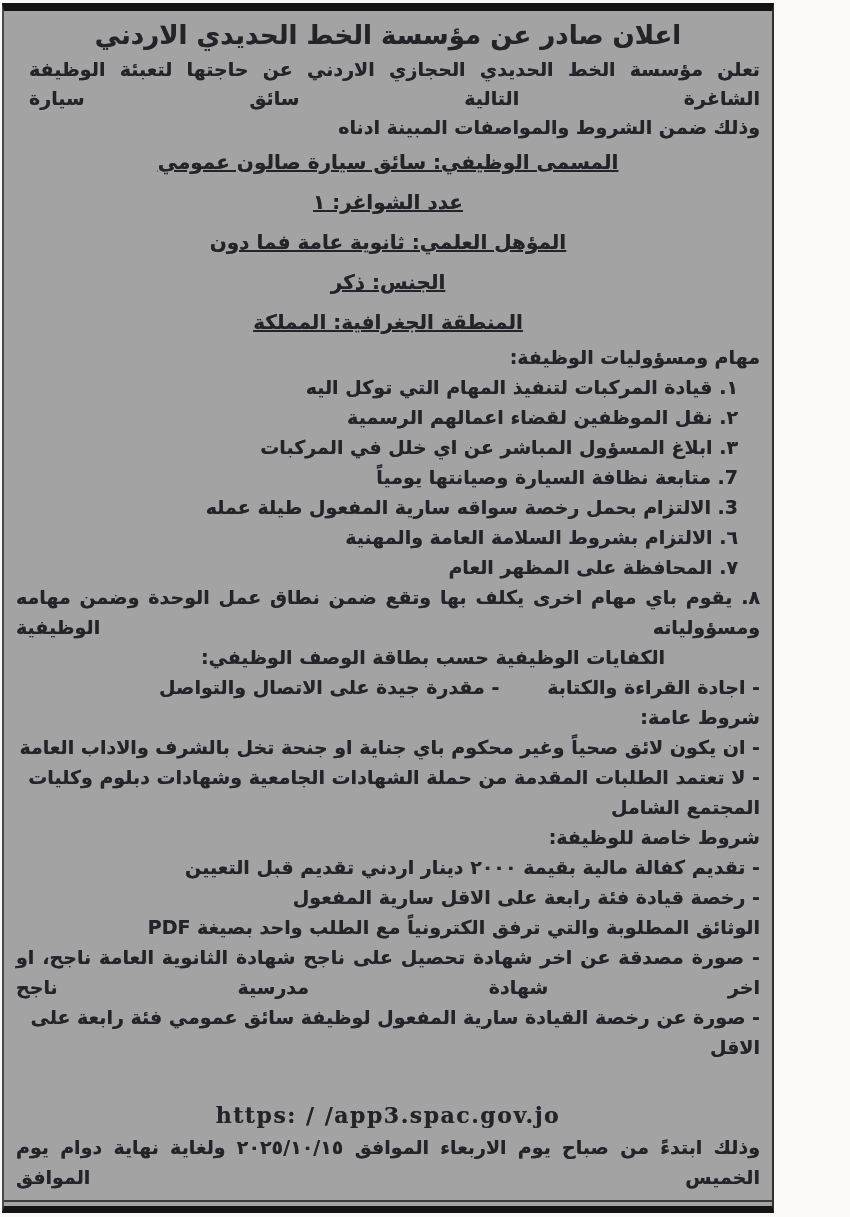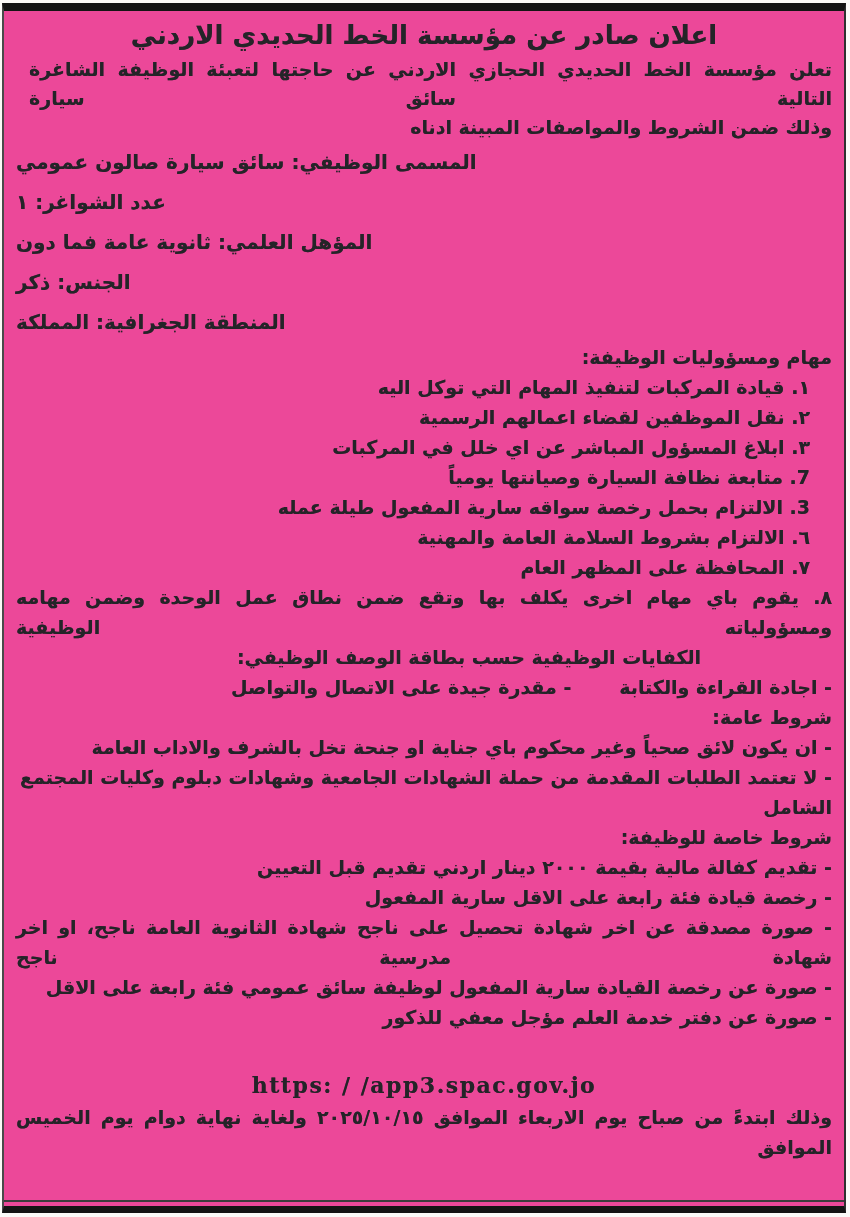--- a/index.html
+++ b/index.html
@@ -3,43 +3,43 @@
 <meta charset="utf-8">
 <style>
   * { margin: 0; padding: 0; box-sizing: border-box; }
   html, body { background: #fbfaf8; }
   body {
     width: 850px; height: 1217px;
     position: relative; overflow: hidden;
     font-family: "DejaVu Sans", sans-serif;
   }
   .frame {
-    position: absolute; left: 2px; top: 3px; width: 844px; height: 1210px;
-    background: #ec4899;
+    position: absolute; left: 2px; top: 3px; width: 772px; height: 1210px;
+    background: #a3a3a3;
     border-top: 8px solid #141414;
     border-bottom: 7px solid #141414;
     border-left: 2px solid #4a4a4a;
     border-right: 2px solid #303030;
   }
   
   .frame::before {
     content: ""; position: absolute; left: 0; right: 0; bottom: 4px;
     height: 2px; background: #3c3c3c;
   }
   .content {
     position: absolute; inset: 0;
     padding: 4px 12px 0 12px;
     direction: rtl; text-align: right;
     font-weight: 700; color: #242428;
     text-shadow: 0 0 0.6px rgba(30,30,35,0.55);
   }
   .title   { font-size: 26px; line-height: 40px; text-align: center; }
   .introline { font-size: 19px; line-height: 29px; margin-left: 13px; }
   .stretch { text-align: justify; text-align-last: justify; }
-  .details { text-align: left; font-size: 20px; }
+  .details { text-align: center; font-size: 20px; text-decoration: underline; }
   .detail  { line-height: 40px; }
   .line    { font-size: 19px; line-height: 30px; }
   .duty    { padding-right: 22px; }
   .duty-wide { padding-right: 0; }
   .comp-heading { text-align: center; padding-left: 180px; padding-right: 90px; }
   .comp-row { display: flex; justify-content: flex-start; gap: 48px; font-size: 19px; line-height: 30px; }
   .center  { text-align: center; }
   .url {
     direction: ltr; text-align: center;
     font-family: "DejaVu Serif", serif;
@@ -84,22 +84,22 @@
     </div>
 
     <div class="line">شروط عامة:</div>
     <div class="line">- ان يكون لائق صحياً وغير محكوم باي جناية او جنحة تخل بالشرف والاداب العامة</div>
     <div class="line">- لا تعتمد الطلبات المقدمة من حملة الشهادات الجامعية وشهادات دبلوم وكليات المجتمع الشامل</div>
 
     <div class="line">شروط خاصة للوظيفة:</div>
     <div class="line">- تقديم كفالة مالية بقيمة ٢٠٠٠ دينار اردني تقديم قبل التعيين</div>
     <div class="line">- رخصة قيادة فئة رابعة على الاقل سارية المفعول</div>
 
+    <div class="line">الوثائق المطلوبة والتي ترفق الكترونياً مع الطلب واحد بصيغة PDF</div>
     <div class="line stretch">- صورة مصدقة عن اخر شهادة تحصيل على ناجح شهادة الثانوية العامة ناجح، او اخر شهادة مدرسية ناجح</div>
     <div class="line">- صورة عن رخصة القيادة سارية المفعول لوظيفة سائق عمومي فئة رابعة على الاقل</div>
-    <div class="line">- صورة عن دفتر خدمة العلم مؤجل معفي للذكور</div>
 
     <div class="url">https: / /app3.spac.gov.jo</div>
 
     <div class="line stretch">وذلك ابتدءً من صباح يوم الاربعاء الموافق ٢٠٢٥/١٠/١٥ ولغاية نهاية دوام يوم الخميس الموافق</div>
 
   </div>
 </div>
 
 </body></html>

